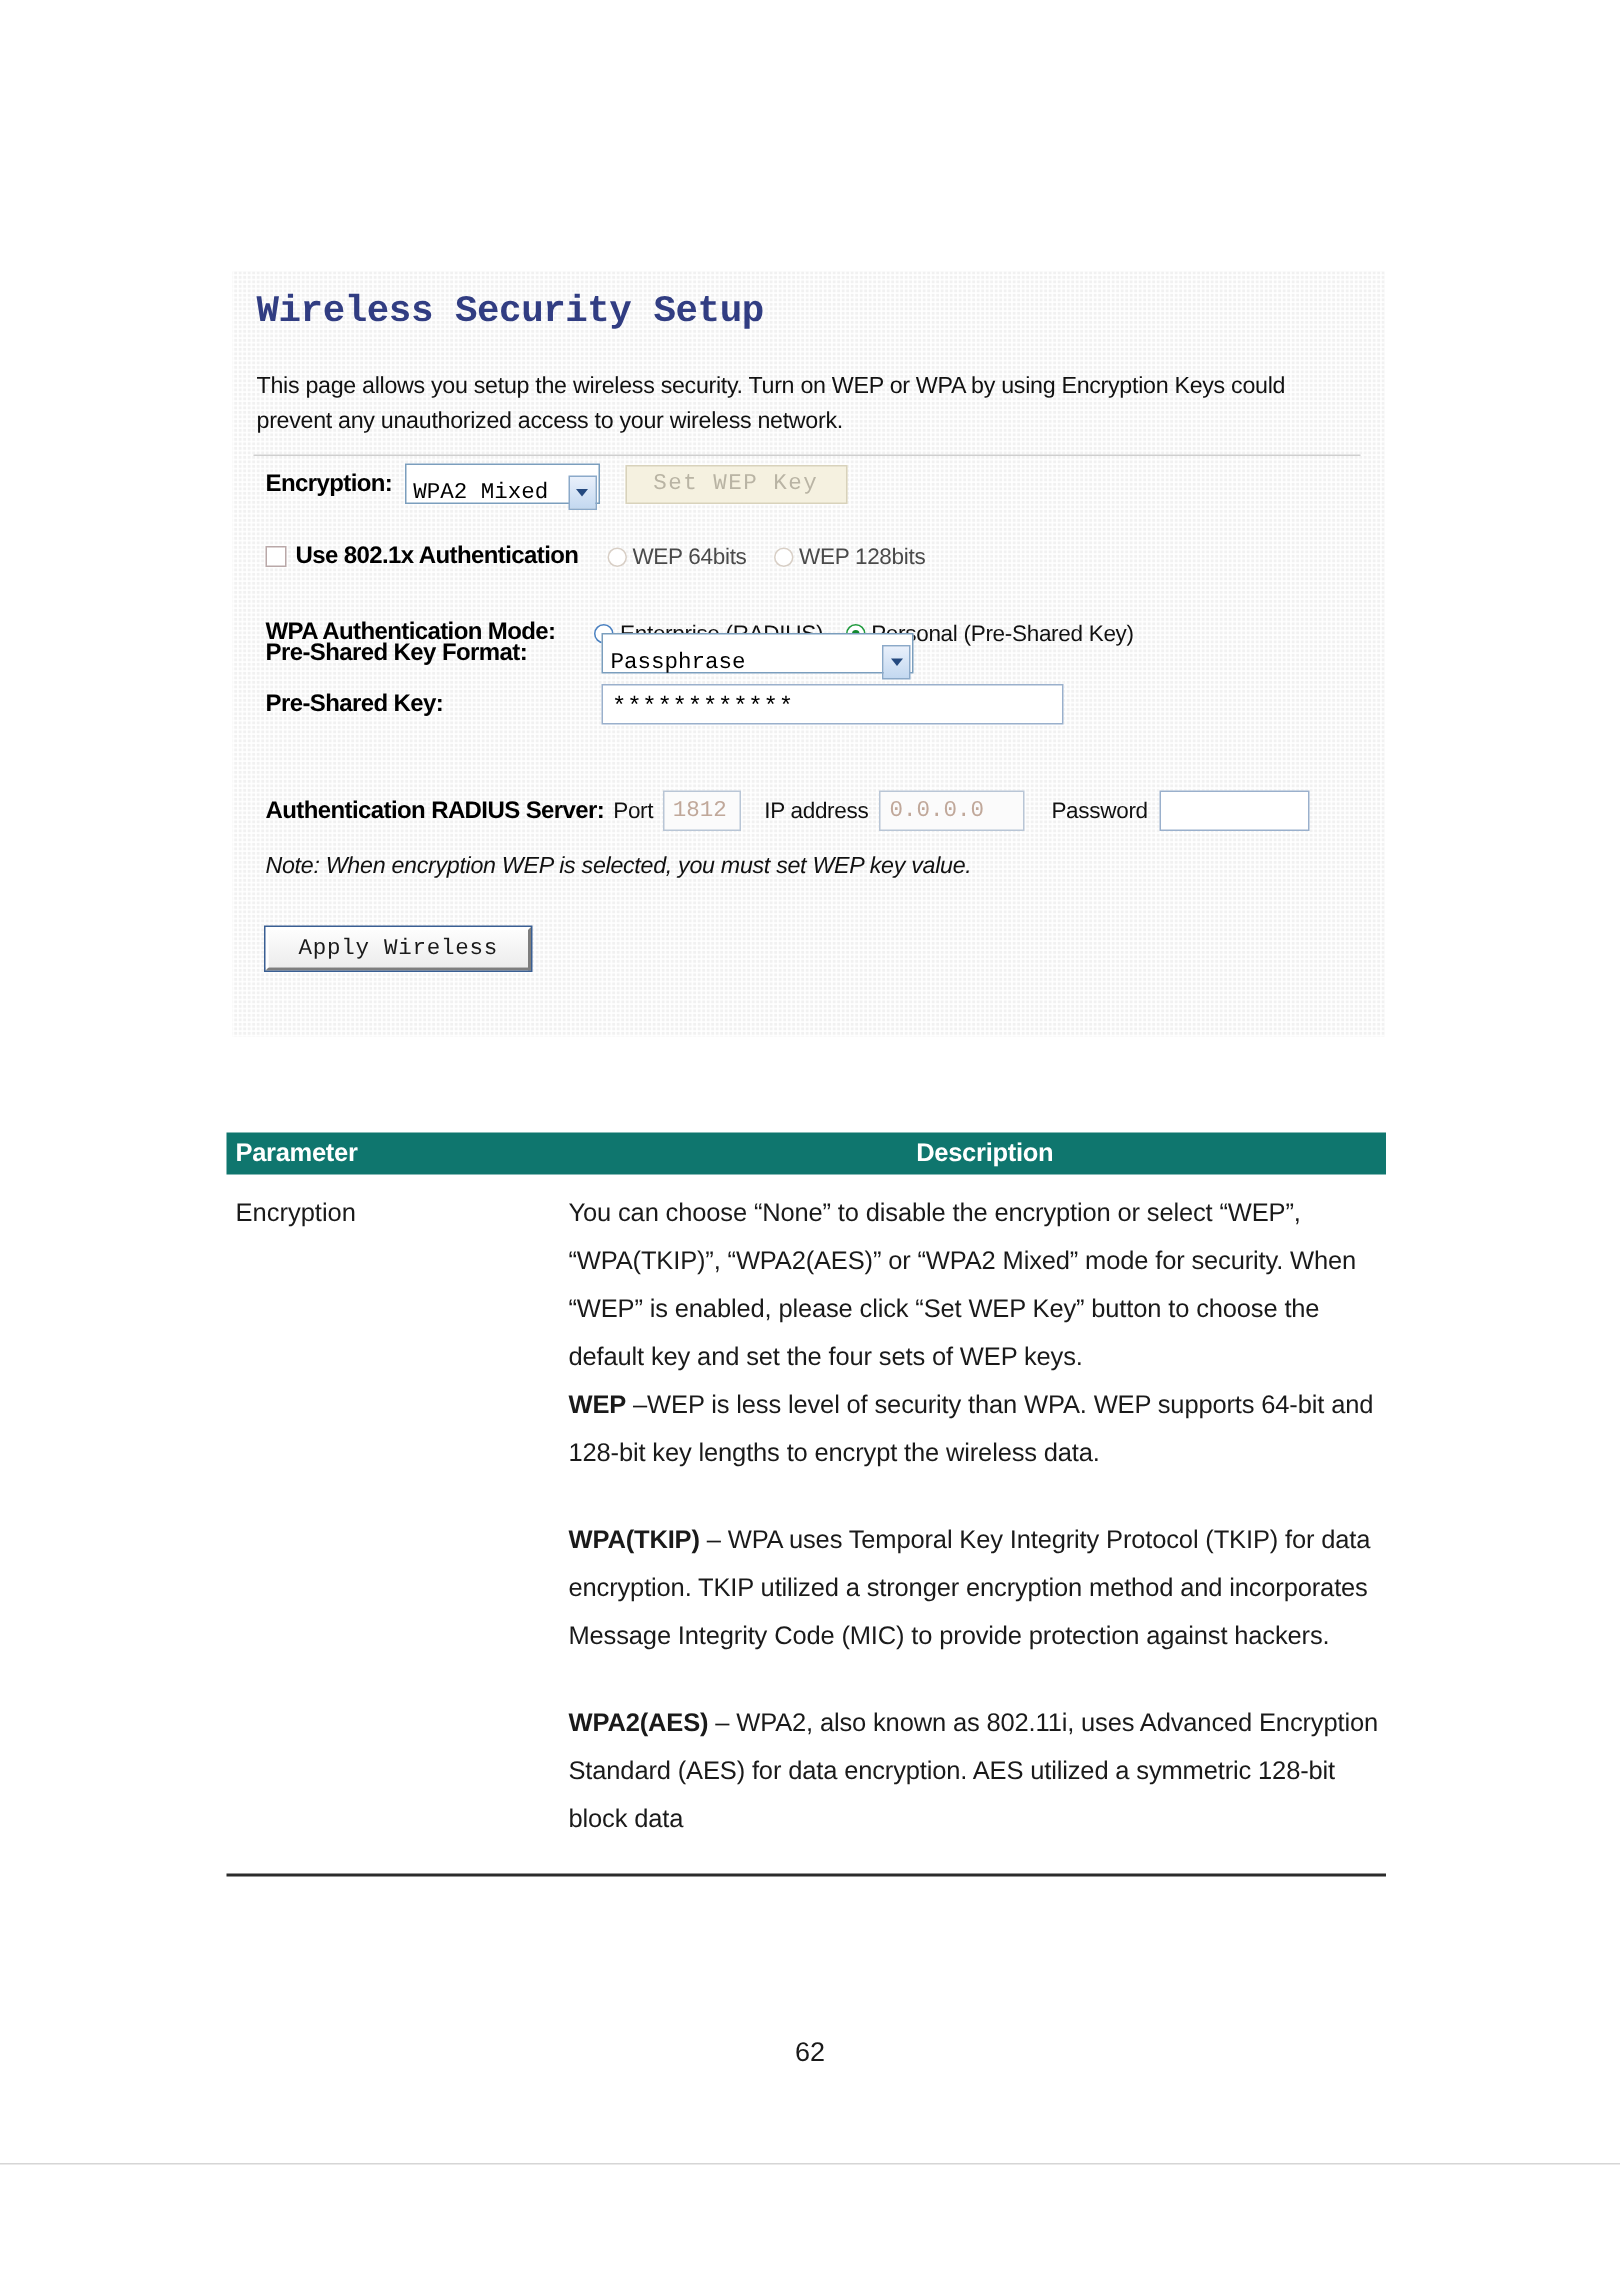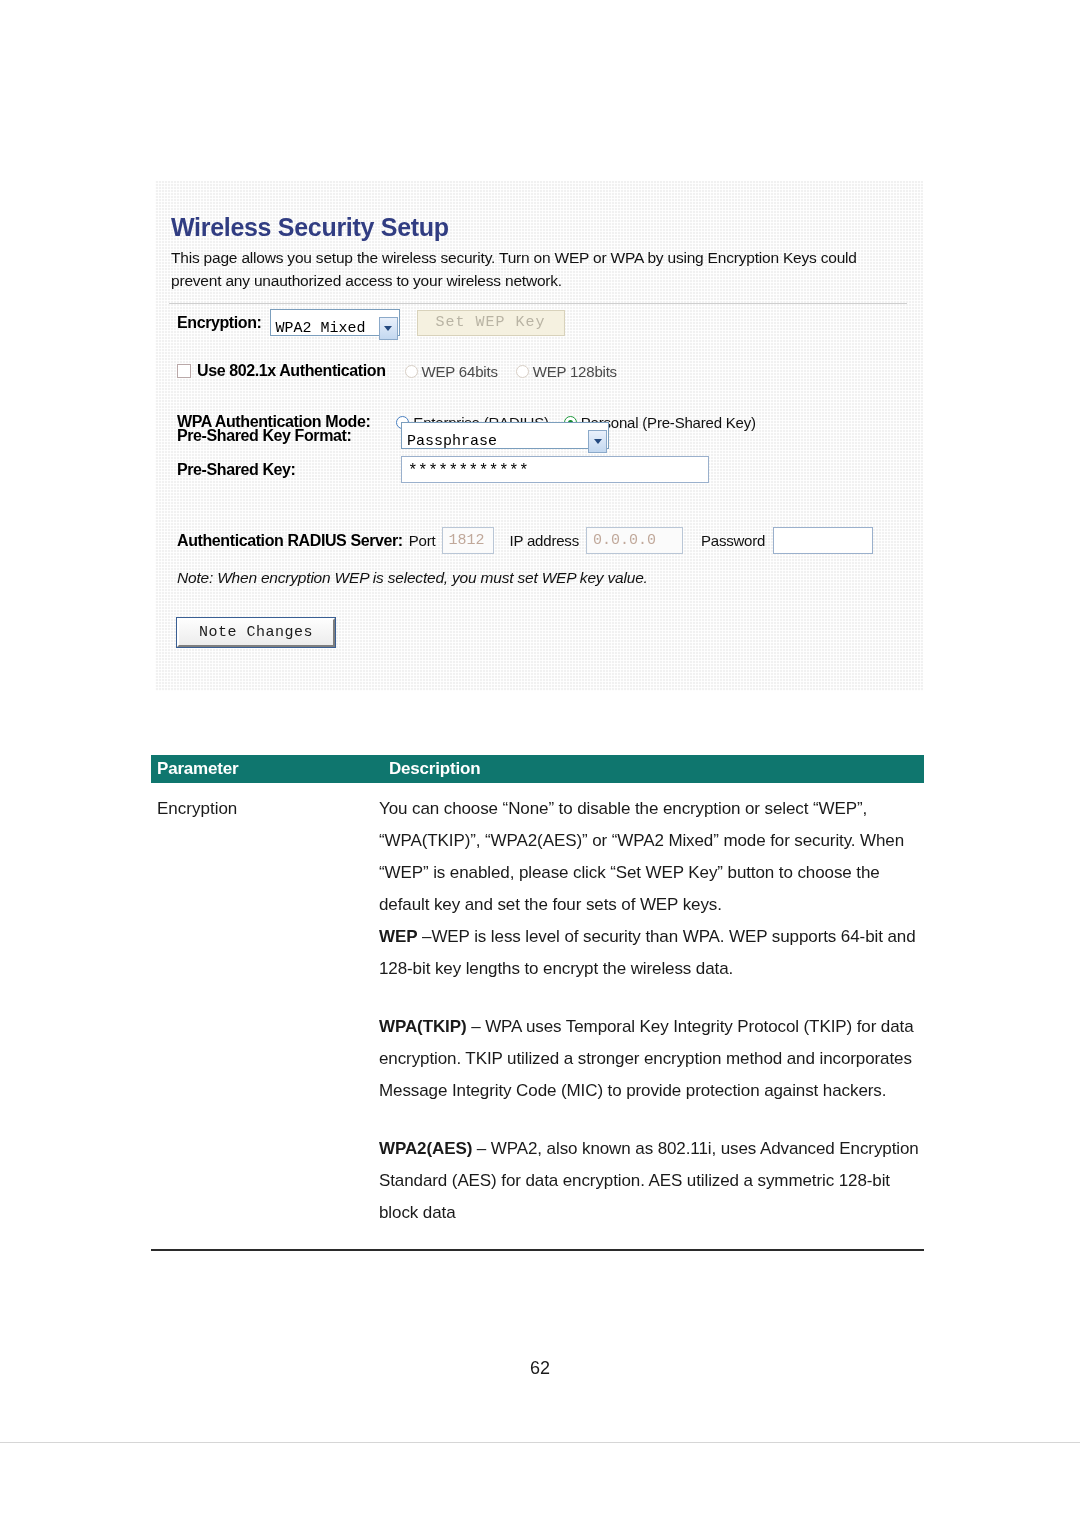--- a/index.html
+++ b/index.html
@@ -28,26 +28,25 @@
       linear-gradient(90deg, rgba(255,255,255,0.85) 1px, transparent 1px),
       linear-gradient(0deg, rgba(255,255,255,0.85) 1px, transparent 1px);
     background-size: 3px 3px;
     box-sizing: border-box;
   }
 
   .panel-title {
     position: absolute;
     left: 16px;
     top: 12px;
-    font-family: Liberation Sans, sans-serif;
+    font-family: Liberation Mono, monospace;
     font-size: 25px;
     font-weight: bold;
     color: #313d82;
     letter-spacing: -0.3px;
-    margin-top: 20px;
   }
 
   .panel-desc {
     position: absolute;
     left: 16px;
     top: 65px;
     width: 700px;
     font-size: 15.5px;
     line-height: 23px;
     color: #111111;
@@ -239,21 +238,21 @@
     align-items: center;
     gap: 10px;
   }
   .tbl-head .th {
     font-size: 17px;
     font-weight: bold;
     color: #ffffff;
     letter-spacing: -0.2px;
   }
   .th-param { width: 228px; padding-left: 6px; box-sizing: border-box; }
-  .th-desc  { flex: 1; }
+  .th-desc  { flex: 1; text-align: center; }
 
   .tbl-body { display: flex; padding-top: 10px; padding-bottom: 20px; }
   .td-param {
     width: 228px;
     padding-left: 6px;
     box-sizing: border-box;
     font-size: 17px;
     color: #1a1a1a;
     line-height: 32px;
   }
@@ -365,21 +364,21 @@
     </span>
     <span class="lbl-reg" style="margin-left:18px;">Password</span>
     <span class="inp" style="width:100px;margin-left:8px;">
       <span></span>
     </span>
   </div>
 
   <div class="note">Note: When encryption WEP is selected, you must set WEP key value.</div>
 
   <div class="form-row" style="top:437px;">
-    <span class="btn">Note Changes</span>
+    <span class="btn">Apply Wireless</span>
   </div>
 
 </div>
 
 <div id="param-table">
   <div class="tbl-head">
     <div class="th th-param">Parameter</div>
     <div class="th th-desc">Description</div>
   </div>
   <div class="tbl-body">

